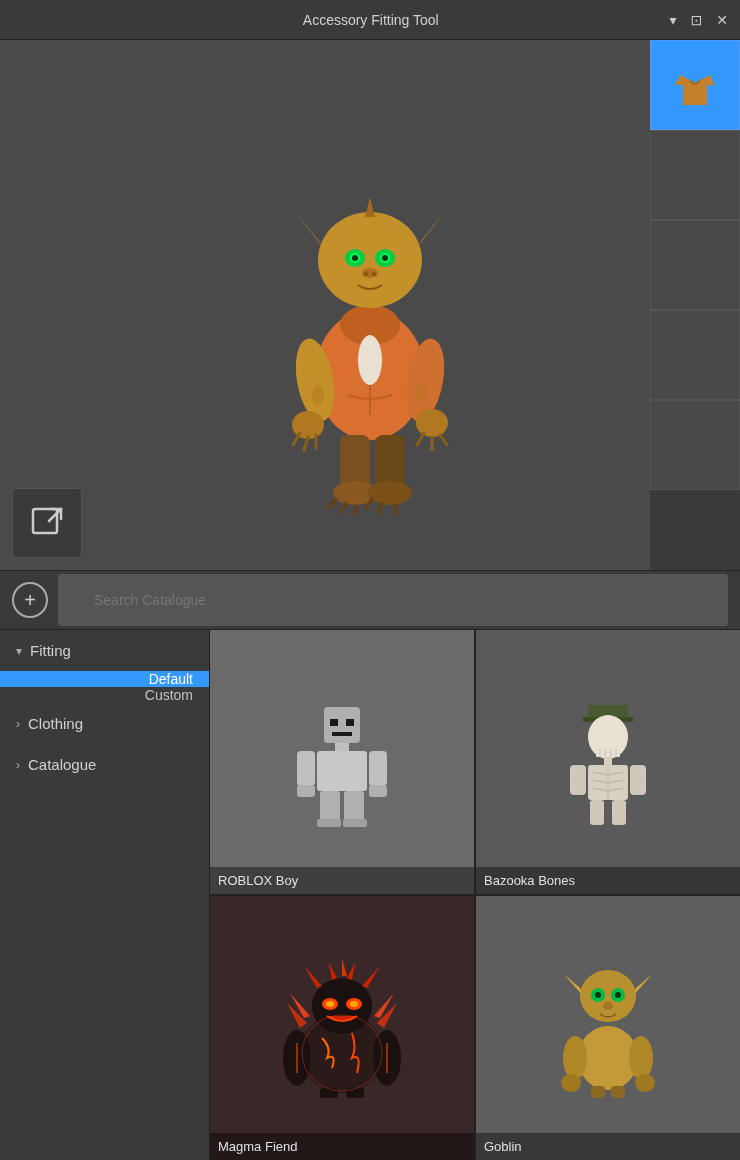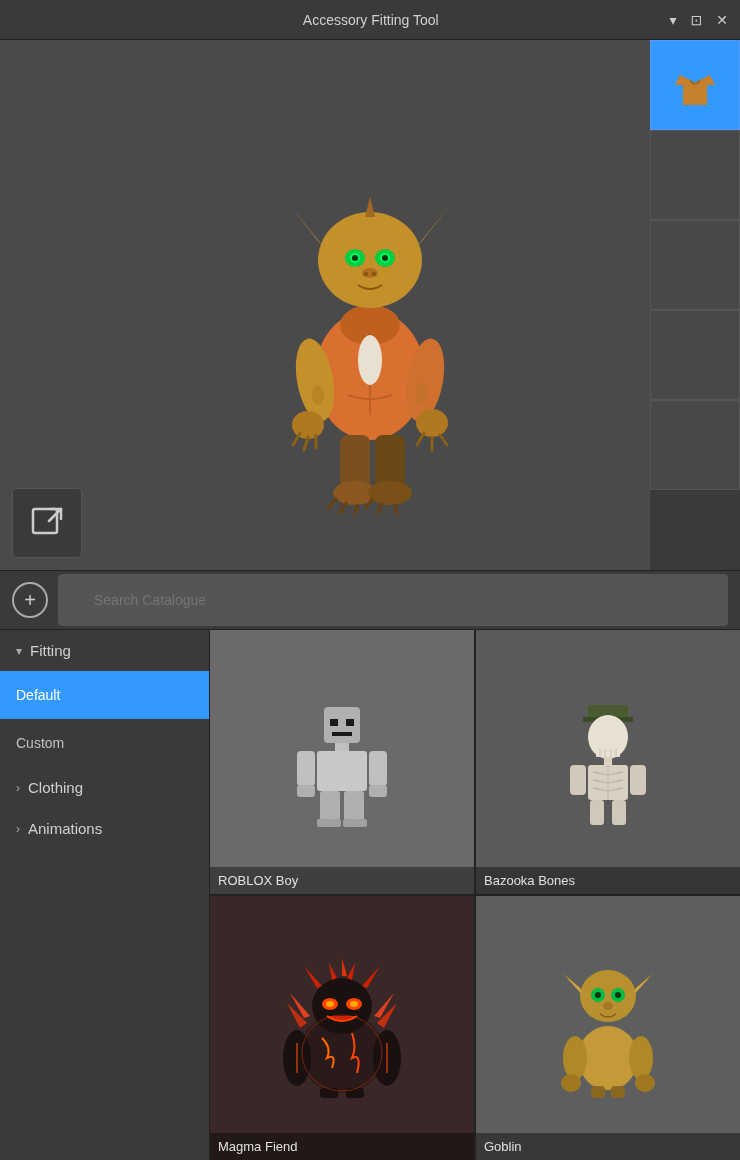--- a/index.html
+++ b/index.html
@@ -197,25 +197,25 @@
       font-size: 15px;
       color: #d0d0d0;
     }
 
     .sidebar-header .chevron {
       font-size: 12px;
       color: #aaa;
     }
 
     .sidebar-item {
-      padding: 16px 16px;
+      padding: 0 16px;
       cursor: pointer;
       font-size: 14px;
       color: #c0c0c0;
-      text-align: left;
+      text-align: right;
     }
 
     .sidebar-item.active {
       background: #3399ff;
       color: #fff;
     }
 
     .sidebar-collapsible {
       display: flex;
       align-items: center;
@@ -413,21 +413,21 @@
     <div class="sidebar-section">
       <div class="sidebar-collapsible">
         <span class="chevron">›</span>
         <span>Clothing</span>
       </div>
     </div>
 
     <div class="sidebar-section">
       <div class="sidebar-collapsible">
         <span class="chevron">›</span>
-        <span>Animations</span>
+        <span>Catalogue</span>
       </div>
     </div>
   </div>
 
   <div class="content-grid">
 
     <div class="grid-item">
       <div class="grid-item-img" style="background:#6a6a6a;">
         <svg width="100" height="130" viewBox="0 0 100 130" xmlns="http://www.w3.org/2000/svg">
 

